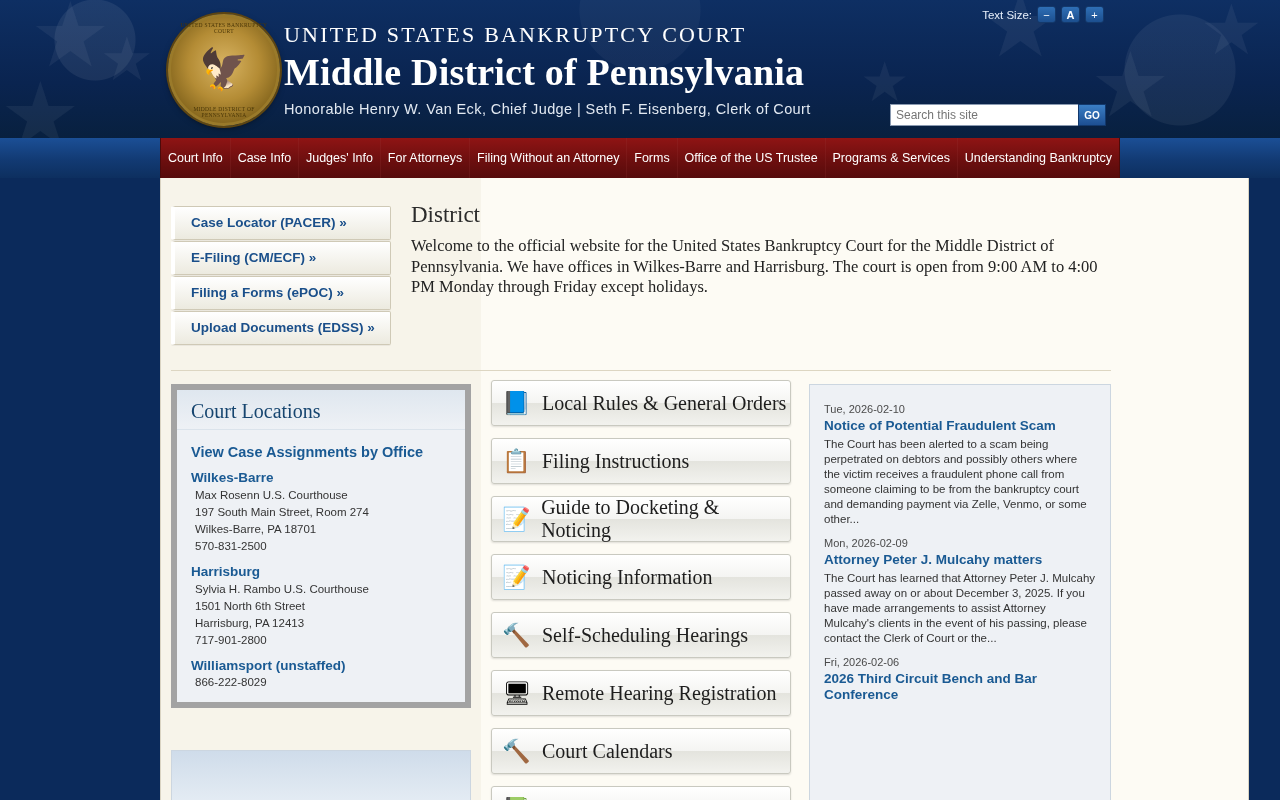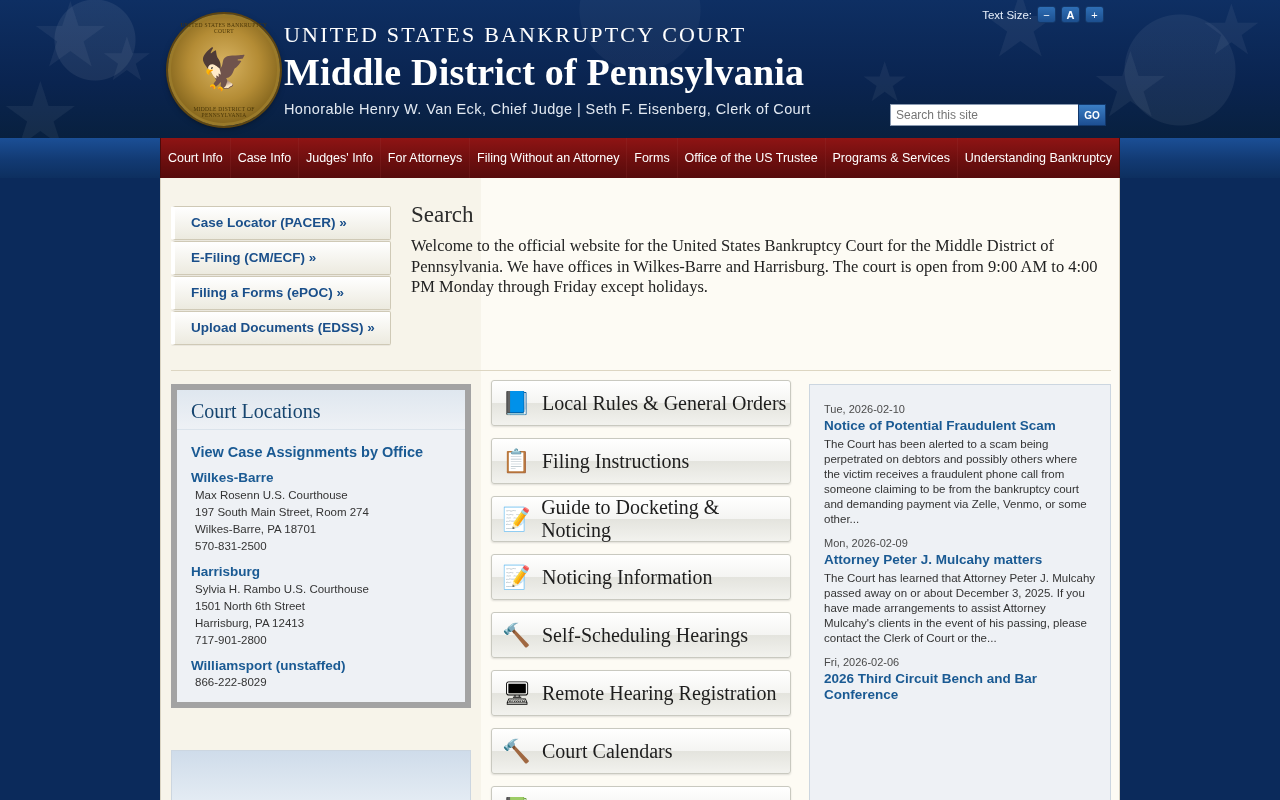--- a/index.html
+++ b/index.html
@@ -104,21 +104,21 @@
     display:flex; align-items:center; justify-content:center; text-align:center;
     color:#fff; font-size:12.5px; line-height:14px; padding:0 5px;
     border-right:1px solid #9a3a3a33;
     cursor:pointer;
   }
   .nav-item:last-child { border-right:none; }
   .nav-item.two { line-height:15px; }
 
   
   .page {
-    position:absolute; left:160px; top:178px; width:960px; height:622px;
+    position:absolute; left:160px; top:178px; width:1089px; height:622px;
     background:#fdfbf4;
     border-left:1px solid #d9d3c2; border-right:1px solid #d9d3c2;
     overflow:hidden;
   }
   .page-bg-left {
     position:absolute; left:0; top:0; width:320px; height:100%;
     background:#f7f4ea;
   }
 
   
@@ -270,21 +270,21 @@
   <div class="page-bg-left"></div>
 
   <div class="quicklinks">
     <div class="ql">Case Locator (PACER) »</div>
     <div class="ql">E-Filing (CM/ECF) »</div>
     <div class="ql">Filing a Forms (ePOC) »</div>
     <div class="ql">Upload Documents (EDSS) »</div>
   </div>
 
   <div class="welcome">
-    <h1>Search</h1>
+    <h1>District</h1>
     <p>Welcome to the official website for the United States Bankruptcy Court for the Middle District of Pennsylvania. We have offices in Wilkes-Barre and Harrisburg.  The court is open from 9:00 AM to 4:00 PM Monday through Friday except holidays.</p>
   </div>
 
   <div class="hr"></div>
 
   <div class="col-left">
     <h2>Court Locations</h2>
     <div class="cl-body">
       <span class="cl-link">View Case Assignments by Office</span>
 

